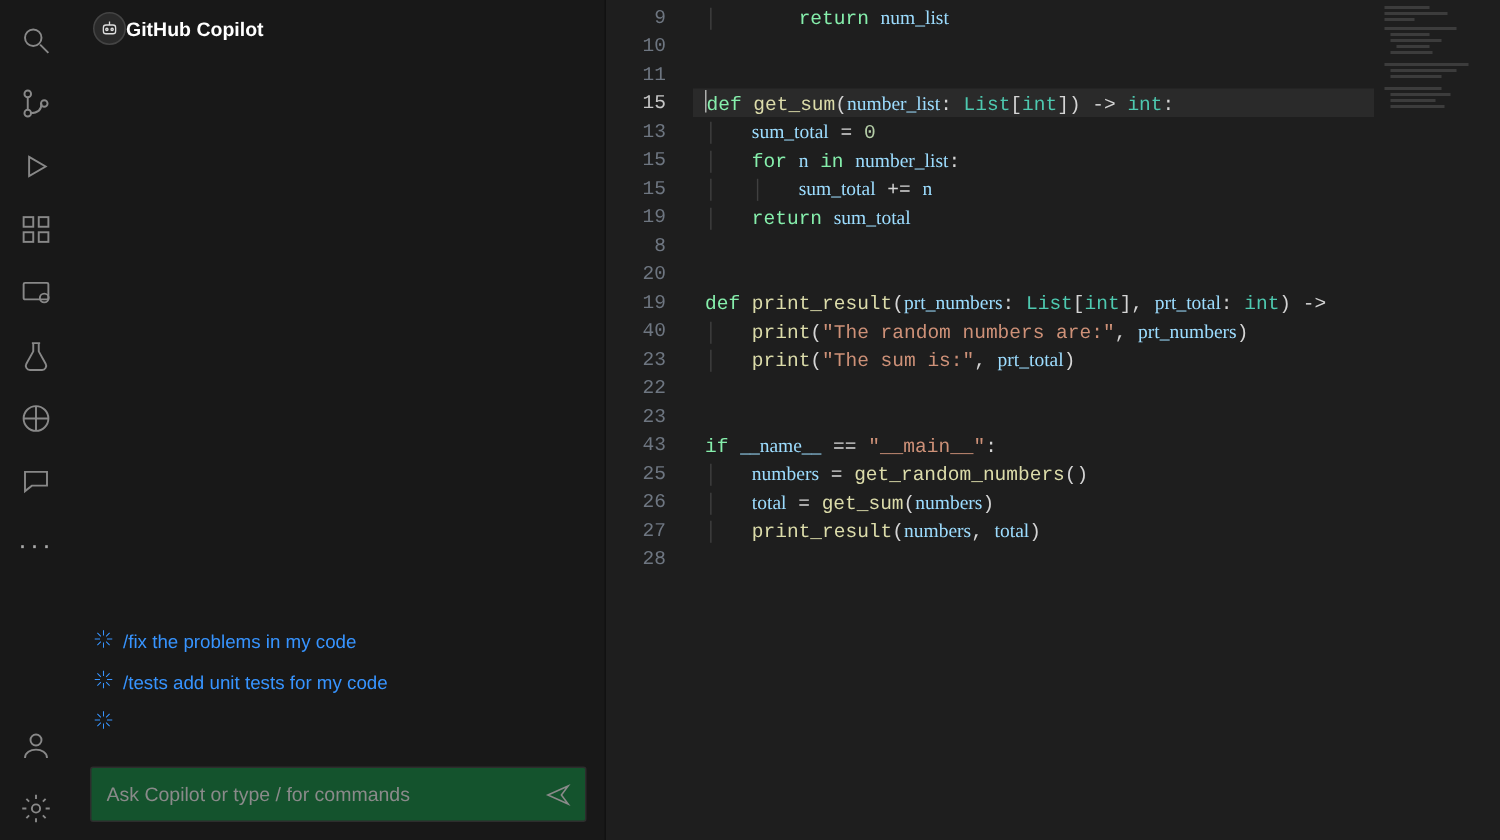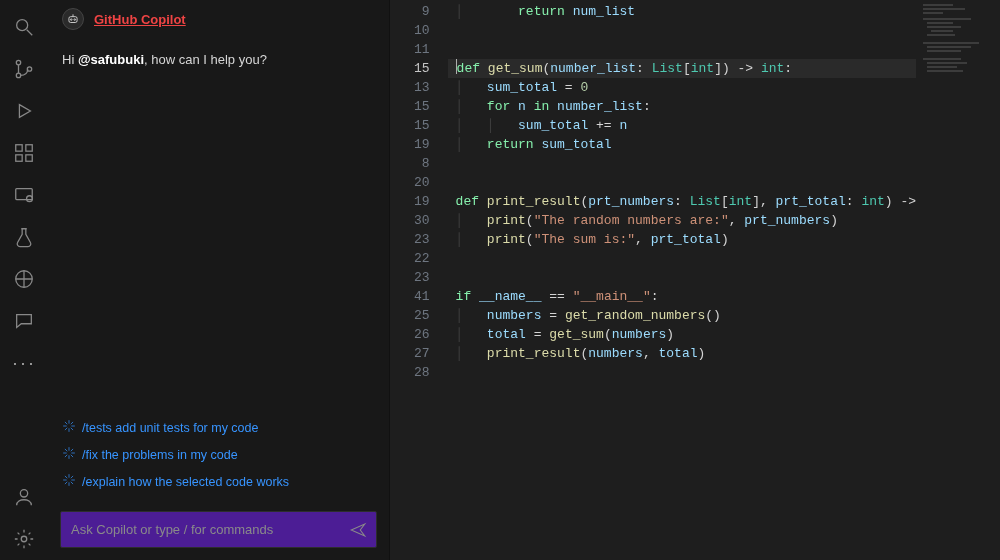--- a/index.html
+++ b/index.html
@@ -24,43 +24,43 @@
   }
   .act-item svg { width: 22px; height: 22px; stroke: currentColor; fill: none; stroke-width: 1.4; }
   .act-item.dots { color:#aaa; font-size:18px; letter-spacing:2px; }
   
   .copilot {
     width: 356px; background: #181818;
     display: flex; flex-direction: column;
     border-right: 1px solid #111;
   }
   .cp-header {
-    display: flex; align-items: center; gap: 10px;
-    padding: 8px 14px 6px 14px; color: #ef4444; text-decoration: underline;
+    display: flex; align-items: center; 
+    padding: 8px 14px 6px 14px; color: #ffffff;
   }
   .cp-header .rob {
     width: 22px; height: 22px; border-radius: 50%;
     background: #2a2a2a; display:flex; align-items:center; justify-content:center;
     border:1px solid #444;
   }
   .cp-header .rob svg { width:14px; height:14px; stroke:#ddd; fill:none; stroke-width:1.5;}
   .cp-title { font-weight: 600; font-size: 13px; }
   .cp-body { padding: 16px 14px; color: #d6d6d6; flex:0 0 auto;}
   .cp-body .mention { font-weight: 700; color: #fff; }
   .cp-fill { flex: 1; }
   .cp-suggestions { padding: 0 14px 10px 14px; }
   .sugg {
     display: flex; align-items: center; gap: 6px;
     color: #3794ff; font-size: 12.5px;
     padding: 5px 0; cursor: pointer;
   }
   .sugg .spark svg { width:14px; height:14px; stroke:#3794ff; fill:none; stroke-width:1.2;}
   .cp-input-row {
     margin: 6px 12px 12px 12px;
-    background: #4c1d95; border: 1px solid #2d2d2d;
+    background: #14532d; border: 1px solid #2d2d2d;
     display: flex; align-items: center; border-radius: 2px;
   }
   .cp-input {
     flex:1; background: transparent; border: none; outline: none;
     color: #ccc; font-size: 13px; padding: 10px 10px;
   }
   .cp-input::placeholder { color: #8a8a8a; }
   .cp-send {
     width: 36px; display:flex; align-items:center; justify-content:center;
     color:#8a8a8a; cursor:pointer;
@@ -77,21 +77,21 @@
     flex:1; font-family: Consolas, "Courier New", monospace; font-size: 13px;
     color:#d4d4d4; padding-top:2px; white-space: pre; overflow:hidden;
   }
   .ln { height: 19px; line-height:19px; padding-right: 18px;}
   .ln.cur { color:#c6c6c6; }
   .row { height:19px; line-height:19px; padding-left: 8px; }
   .row.hl { background:#2a2a2a; }
   .ig { color:#404040; }   
   .kw { color:#86efac; }   
   .fn { color:#dcdcaa; }   
-  .va { color:#9cdcfe; }   
+  .va { color:#9cdcfe;font-family:Liberation Serif, serif; }   
   .ty { color:#4ec9b0; }   
   .nu { color:#b5cea8; }   
   .st { color:#ce9178; }   
   .pu { color:#d4d4d4; }   
   .op { color:#d4d4d4; }
   .cursor {
     display:inline-block; width:1px; height:15px; background:#aeafad;
     vertical-align: -2px;
   }
   
@@ -175,42 +175,38 @@
     <span class="rob">
       <svg viewBox="0 0 24 24">
           <rect x="5" y="8" width="14" height="10" rx="3"></rect>
           <circle cx="9" cy="13" r="1.3"></circle>
           <circle cx="15" cy="13" r="1.3"></circle>
           <path d="M12 8V4"></path>
         </svg>
     </span>
     <span class="cp-title">GitHub Copilot</span>
   </div>
-  <div class="cp-body">
-    <span>Hi </span><span class="mention">@safubuki</span><span>, how can I help you?</span>
-  </div>
   <div class="cp-fill"></div>
   <div class="cp-suggestions" id="sugg-host">
+      <div class="sugg">
+        <span class="spark"><svg viewBox="0 0 24 24">
+            <path d="M12 2v6M12 16v6M2 12h6M16 12h6M5 5l4 4M15 15l4 4M19 5l-4 4M5 19l4-4"></path>
+          </svg></span>
+        <span>/fix the problems in my code</span>
+      </div>
       <div class="sugg">
         <span class="spark"><svg viewBox="0 0 24 24">
             <path d="M12 2v6M12 16v6M2 12h6M16 12h6M5 5l4 4M15 15l4 4M19 5l-4 4M5 19l4-4"></path>
           </svg></span>
         <span>/tests add unit tests for my code</span>
       </div>
       <div class="sugg">
         <span class="spark"><svg viewBox="0 0 24 24">
             <path d="M12 2v6M12 16v6M2 12h6M16 12h6M5 5l4 4M15 15l4 4M19 5l-4 4M5 19l4-4"></path>
           </svg></span>
-        <span>/fix the problems in my code</span>
-      </div>
-      <div class="sugg">
-        <span class="spark"><svg viewBox="0 0 24 24">
-            <path d="M12 2v6M12 16v6M2 12h6M16 12h6M5 5l4 4M15 15l4 4M19 5l-4 4M5 19l4-4"></path>
-          </svg></span>
-        <span>/explain how the selected code works</span>
       </div>
     </div>
   <div class="cp-input-row">
     <input class="cp-input" placeholder="Ask Copilot or type / for commands" style="">
     <div class="cp-send">
       <svg viewBox="0 0 24 24">
           <path d="M3 12l18-8-6 8 6 8z"></path>
         </svg>
     </div>
   </div>
@@ -222,25 +218,25 @@
       <div class="ln">10</div>
       <div class="ln">11</div>
       <div class="ln cur">15</div>
       <div class="ln">13</div>
       <div class="ln">15</div>
       <div class="ln">15</div>
       <div class="ln">19</div>
       <div class="ln">8</div>
       <div class="ln">20</div>
       <div class="ln">19</div>
-      <div class="ln">30</div>
+      <div class="ln">40</div>
       <div class="ln">23</div>
       <div class="ln">22</div>
       <div class="ln">23</div>
-      <div class="ln">41</div>
+      <div class="ln">43</div>
       <div class="ln">25</div>
       <div class="ln">26</div>
       <div class="ln">27</div>
       <div class="ln">28</div>
     </div>
   <div class="code" id="code"><div class="row"><span class="ig">│   </span>    <span class="kw">return</span> <span class="va">num_list</span></div><div class="row">&nbsp;</div><div class="row">&nbsp;</div><div class="row hl"><span class="cursor"></span><span class="kw">def</span> <span class="fn">get_sum</span><span class="pu">(</span><span class="va">number_list</span><span class="pu">: </span><span class="ty">List</span><span class="pu">[</span><span class="ty">int</span><span class="pu">]) -&gt; </span><span class="ty">int</span><span class="pu">:</span></div><div class="row"><span class="ig">│   </span><span class="va">sum_total</span> <span class="op">=</span> <span class="nu">0</span></div><div class="row"><span class="ig">│   </span><span class="kw">for</span> <span class="va">n</span> <span class="kw">in</span> <span class="va">number_list</span><span class="pu">:</span></div><div class="row"><span class="ig">│   │   </span><span class="va">sum_total</span> <span class="op">+=</span> <span class="va">n</span></div><div class="row"><span class="ig">│   </span><span class="kw">return</span> <span class="va">sum_total</span></div><div class="row">&nbsp;</div><div class="row">&nbsp;</div><div class="row"><span class="kw">def</span> <span class="fn">print_result</span><span class="pu">(</span><span class="va">prt_numbers</span><span class="pu">: </span><span class="ty">List</span><span class="pu">[</span><span class="ty">int</span><span class="pu">], </span><span class="va">prt_total</span><span class="pu">: </span><span class="ty">int</span><span class="pu">) -&gt;</span></div><div class="row"><span class="ig">│   </span><span class="fn">print</span><span class="pu">(</span><span class="st">"The random numbers are:"</span><span class="pu">, </span><span class="va">prt_numbers</span><span class="pu">)</span></div><div class="row"><span class="ig">│   </span><span class="fn">print</span><span class="pu">(</span><span class="st">"The sum is:"</span><span class="pu">, </span><span class="va">prt_total</span><span class="pu">)</span></div><div class="row">&nbsp;</div><div class="row">&nbsp;</div><div class="row"><span class="kw">if</span> <span class="va">__name__</span> <span class="op">==</span> <span class="st">"__main__"</span><span class="pu">:</span></div><div class="row"><span class="ig">│   </span><span class="va">numbers</span> <span class="op">=</span> <span class="fn">get_random_numbers</span><span class="pu">()</span></div><div class="row"><span class="ig">│   </span><span class="va">total</span> <span class="op">=</span> <span class="fn">get_sum</span><span class="pu">(</span><span class="va">numbers</span><span class="pu">)</span></div><div class="row"><span class="ig">│   </span><span class="fn">print_result</span><span class="pu">(</span><span class="va">numbers</span><span class="pu">, </span><span class="va">total</span><span class="pu">)</span></div><div class="row">&nbsp;</div></div>
   <div class="minimap" id="minimap">
       <div class="mm-line" style="top: 4px; left: 6px; width: 30px;"></div>
       <div class="mm-line" style="top: 8px; left: 6px; width: 42px;"></div>
       <div class="mm-line" style="top: 12px; left: 6px; width: 20px;"></div>

